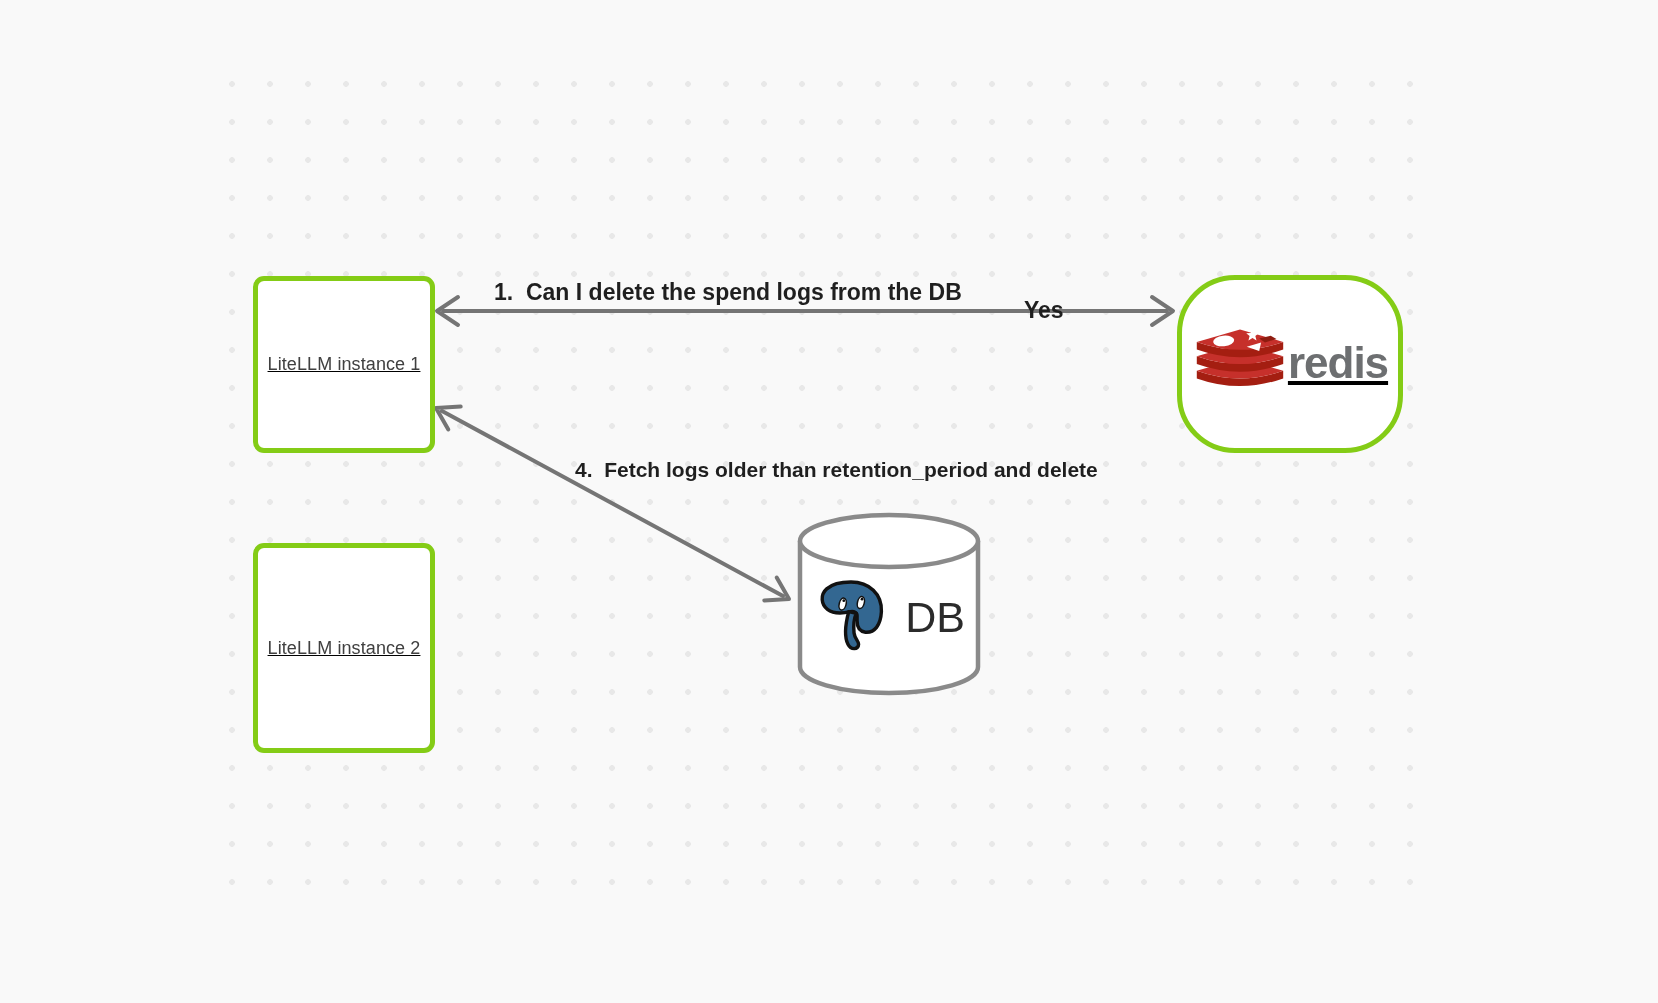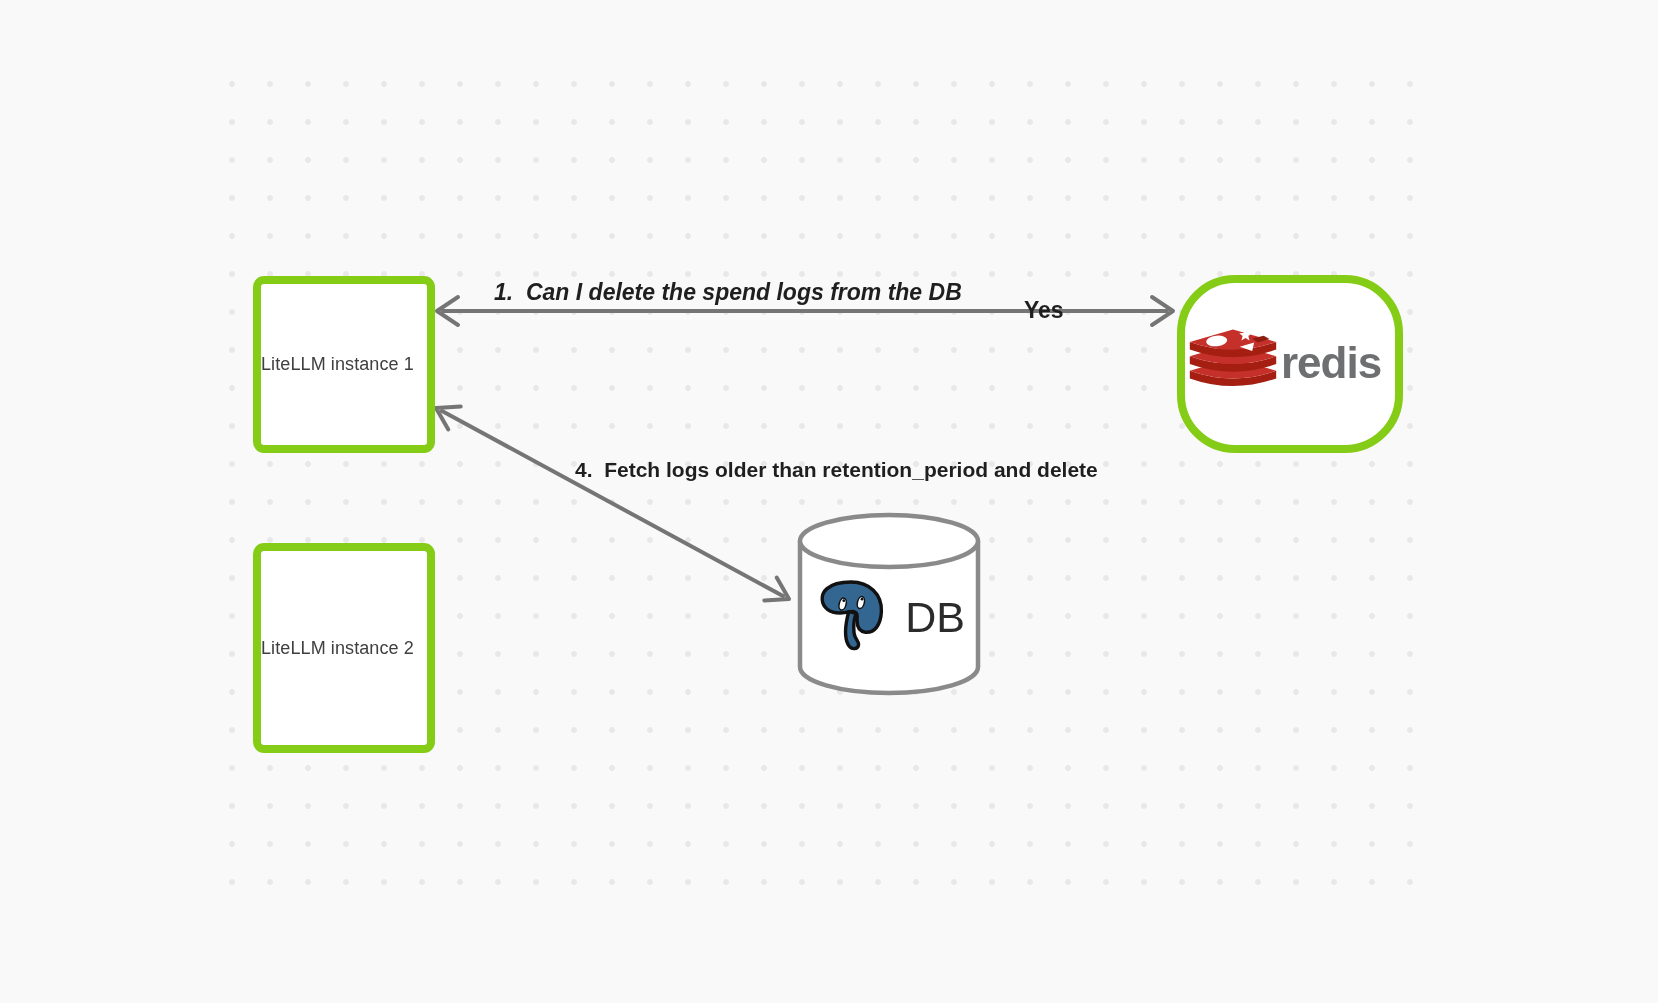--- a/index.html
+++ b/index.html
@@ -14,24 +14,25 @@
   .dotgrid{
     position:absolute;left:213px;top:65px;width:1216px;height:836px;
     background-image:radial-gradient(circle, #e8e8e8 2.6px, rgba(232,232,232,0) 3.1px);
     background-size:38px 38px;
   }
   .arrow-layer{position:absolute;left:0;top:0;width:1658px;height:1003px;pointer-events:none;}
 
   .node{
     position:absolute;
     background:#ffffff;
-    border:8px solid #84cc16;
+    border:5px solid #84cc16;
     border-radius:11px;
-    display:flex;align-items:center;
+    display:flex;align-items:center;justify-content:center;
     box-sizing:border-box;
+    text-decoration:underline;
   }
   .node .node-label{
     font-size:18px;color:#404040;letter-spacing:0.1px;
   }
   .box1{left:253px;top:276px;width:182px;height:177px;}
   .box2{left:253px;top:543px;width:182px;height:210px;}
   .box3{left:253px;top:756px;width:182px;height:177px;}
 
   .redis-node{
     left:1177px;top:275px;width:226px;height:178px;
@@ -48,21 +49,21 @@
     position:absolute;left:0;top:46px;width:184px;height:120px;
     display:flex;align-items:center;justify-content:center;gap:16px;
   }
   .db-label{font-size:43px;font-weight:500;color:#2b2b2b;line-height:1;}
 
   .edge-label{
     position:absolute;
     font-size:23px;font-weight:bold;color:#1f1f1f;
     white-space:pre;line-height:1.2;
   }
-  .edge-label.l1{left:494px;top:279px;font-style:italic;}
+  .edge-label.l1{left:494px;top:279px;}
   .edge-label.yes{left:1024px;top:297px;}
   .edge-label.l2{left:575px;top:457px;font-size:21px;}
 </style>
 </head>
 <body>
 
 <div class="canvas">
 
   <div class="dotgrid"></div>
 

